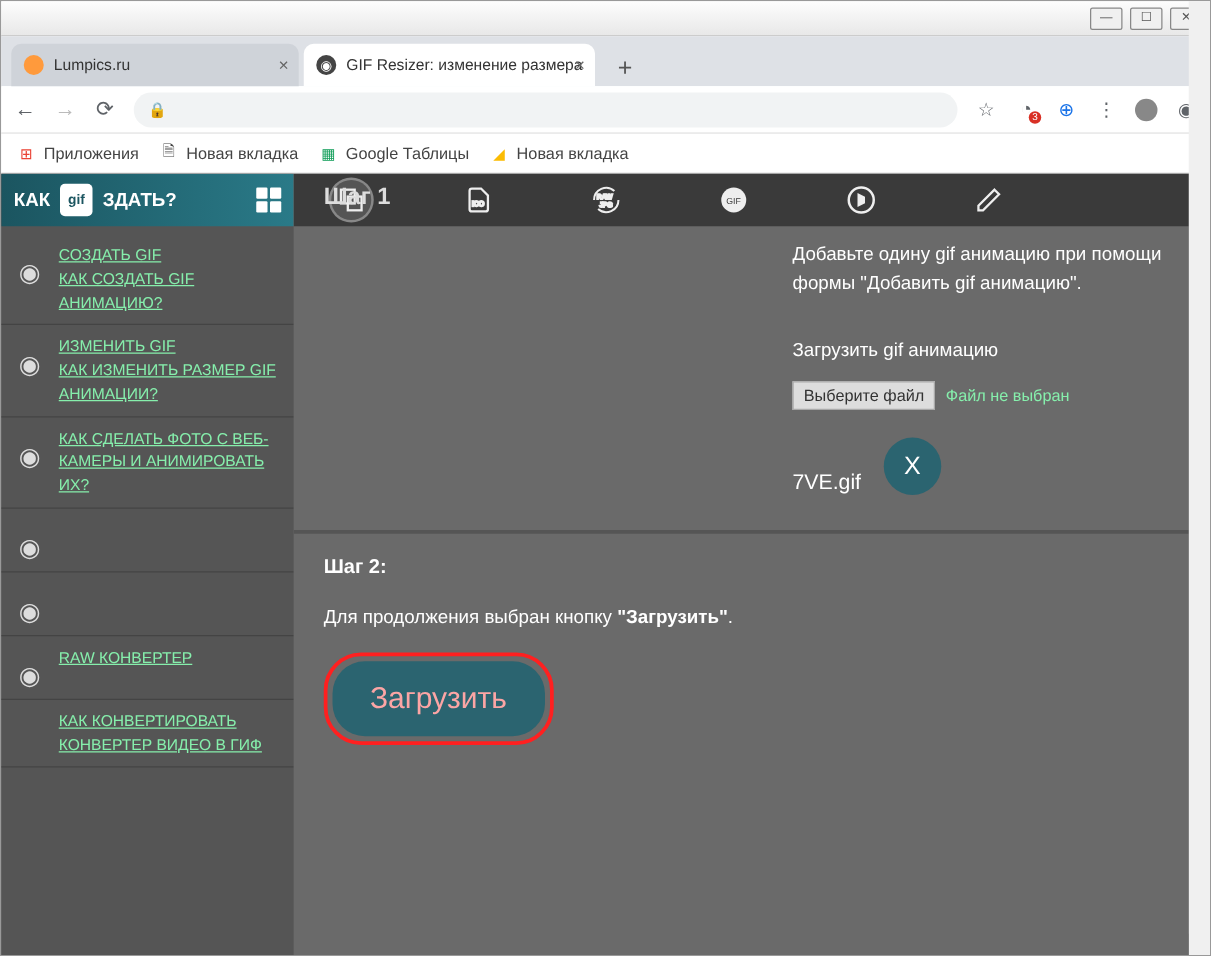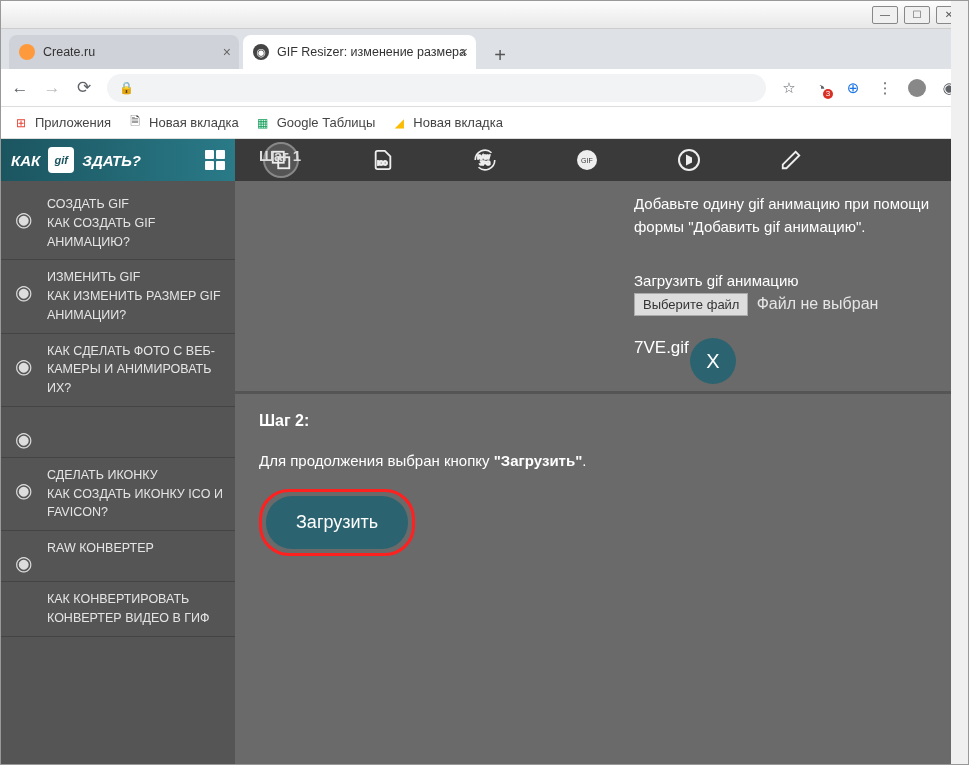--- a/index.html
+++ b/index.html
@@ -18,67 +18,67 @@
 .addr{flex:1;height:28px;background:#f1f3f4;border-radius:14px;display:flex;align-items:center;padding:0 12px;font-size:13.5px;color:#555}
 .lock{color:#5f6368;margin-right:8px;font-size:12px}
 .rico{width:18px;height:18px;display:flex;align-items:center;justify-content:center;color:#5f6368;font-size:15px}
 .rico.badge{position:relative}
 .rico.badge::after{content:"3";position:absolute;bottom:-2px;right:-3px;background:#d93025;color:#fff;font-size:8px;width:10px;height:10px;border-radius:50%;line-height:10px;text-align:center}
 .bmbar{height:32px;background:#fff;border-bottom:1px solid #ddd;display:flex;align-items:center;padding:0 12px;gap:16px;font-size:13px;color:#444}
 .bm{display:flex;align-items:center;gap:6px}
 .bmico{width:16px;height:16px;display:flex;align-items:center;justify-content:center;font-size:12px}
 .content{display:flex;height:calc(100% - 138px);background:#666}
 .sidebar{width:234px;background:#555;color:#fff;overflow:hidden}
-.sbhead{height:42px;background:linear-gradient(90deg,#1b5560,#2a7a88);display:flex;align-items:center;padding:0 10px;font-size:15px;font-weight:bold;font-style:italic;gap:8px}
+.sbhead{height:42px;background:linear-gradient(90deg,#1b5560,#2a7a88);display:flex;align-items:center;padding:0 10px;font-size:15px;font-weight:bold;gap:8px}
 .sbhead .hicon{width:26px;height:26px;background:#fff;border-radius:4px;display:flex;align-items:center;justify-content:center;color:#1b5560;font-size:11px;font-weight:bold}
 .grid4{width:20px;height:20px;display:grid;grid-template-columns:1fr 1fr;gap:2px;margin-left:auto}
 .grid4 div{background:#fff;border-radius:1px}
 .sblist{padding:6px 0}
 .sbitem{display:flex;padding:8px 10px 8px 14px;border-bottom:1px solid #444;gap:10px}
 .sbspiral{width:22px;flex-shrink:0;color:#ddd;font-size:20px;line-height:1;margin-top:14px}
 .sblinks{flex:1;font-size:12.5px;line-height:1.5}
-.sblinks a{color:#e5e5e5;display:block}
+.sblinks a{color:#86efac;text-decoration:underline;display:block}
 .main{flex:1;background:#6a6a6a;position:relative;overflow:hidden}
 .toolbar{height:42px;background:#3a3a3a;display:flex;align-items:center;padding:0 30px;gap:70px}
 .ticon{width:32px;height:32px;color:#eee;display:flex;align-items:center;justify-content:center;font-size:18px}
 .ticon.active{background:#555;border-radius:50%;box-shadow:0 0 0 2px #888}
-.step1area{padding:0 24px 7px;color:#fff;font-size:15px;display:flex}
+.step1area{padding:0 24px 28px;color:#fff;font-size:15px;display:flex}
 .leftgap{flex:1}
 .rightcol{width:310px;padding-top:12px}
 .rightcol p{margin-bottom:4px;line-height:1.5}
 .addlabel{margin-top:34px;font-size:15px}
-.filebtn{display:inline-block;background:#ddd;color:#333;padding:3px 8px;font-size:13px;border:1px solid #aaa;margin-top:4px}
-.filestatus{color:#e5e5e5;font-size:16px;margin-left:4px}
-.fileline{margin-top:22px;display:flex;align-items:flex-start;gap:1px;font-size:17px}
+.filebtn{display:inline-block;background:#ddd;color:#333;padding:3px 8px;font-size:13px;border:1px solid #aaa;margin-top:16px}
+.filestatus{color:#86efac;font-size:13px;margin-left:4px}
+.fileline{margin-top:22px;display:flex;align-items:flex-end;gap:18px;font-size:17px}
 .xcircle{width:46px;height:46px;background:#2b6470;border-radius:50%;display:flex;align-items:center;justify-content:center;font-size:20px}
 .step2{border-top:3px solid #555;padding:18px 24px;color:#fff}
 .step2 h3{font-size:16px;margin-bottom:22px}
 .step2 p{font-size:15px;margin-bottom:20px}
 .uploadwrap{display:inline-block;border:3px solid #ff2020;border-radius:30px;padding:4px}
-.uploadbtn{background:#2b6470;color:#ffffff;border:none;padding:16px 30px;font-size:18px;border-radius:26px;cursor:pointer}
+.uploadbtn{background:#2b6470;color:#fca5a5;border:none;padding:16px 30px;font-size:24px;border-radius:26px;cursor:pointer}
 .scrollbar{position:absolute;right:0;top:0;width:17px;height:100%;background:#3a3a3a}
 .scrollthumb{position:absolute;right:2px;top:40px;width:13px;height:280px;background:#888;border-radius:2px}
 .scrollarr{position:absolute;width:17px;height:17px;background:#3a3a3a;color:#aaa;font-size:10px;text-align:center;line-height:17px}
 .pagescroll{position:absolute;right:0;top:0;width:17px;height:100%;background:#f0f0f0}
-.steptitle{position:absolute;top:8px;left:24px;color:#ddd;font-size:15px;font-weight:bold}
+.steptitle{position:absolute;top:8px;left:24px;color:#ddd;font-size:19px;font-weight:bold}
 </style>
 </head>
 <body>
 <div class="window">
 
 <div class="titlebar">
   <div class="wbtn">—</div>
   <div class="wbtn">☐</div>
   <div class="wbtn">✕</div>
 </div>
 
 <div class="tabstrip">
   <div class="tab inactive">
     <span class="tab-icon" style="background:#ff9a3c"></span>
-    <span>Create.ru</span>
+    <span>Lumpics.ru</span>
     <span class="tab-close">×</span>
   </div>
   <div class="tab">
     <span class="tab-icon" style="background:#444;color:#fff">◉</span>
     <span>GIF Resizer: изменение размера</span>
     <span class="tab-close">×</span>
   </div>
   <div class="newtab">+</div>
 </div>
 
@@ -148,24 +148,20 @@
         <div class="sbspiral">◉</div>
         <div class="sblinks">
           <a>КАК СДЕЛАТЬ ФОТО С ВЕБ-КАМЕРЫ И АНИМИРОВАТЬ ИХ?</a>
         </div>
       </div>
       <div class="sbitem">
         <div class="sbspiral">◉</div>
       </div>
       <div class="sbitem">
         <div class="sbspiral">◉</div>
-        <div class="sblinks">
-          <a>СДЕЛАТЬ ИКОНКУ</a>
-          <a>КАК СОЗДАТЬ ИКОНКУ ICO И FAVICON?</a>
-        </div>
       </div>
       <div class="sbitem">
         <div class="sbspiral">◉</div>
         <div class="sblinks">
           <a>RAW КОНВЕРТЕР</a>
         </div>
       </div>
       <div class="sbitem">
         <div class="sbspiral"></div>
         <div class="sblinks">

